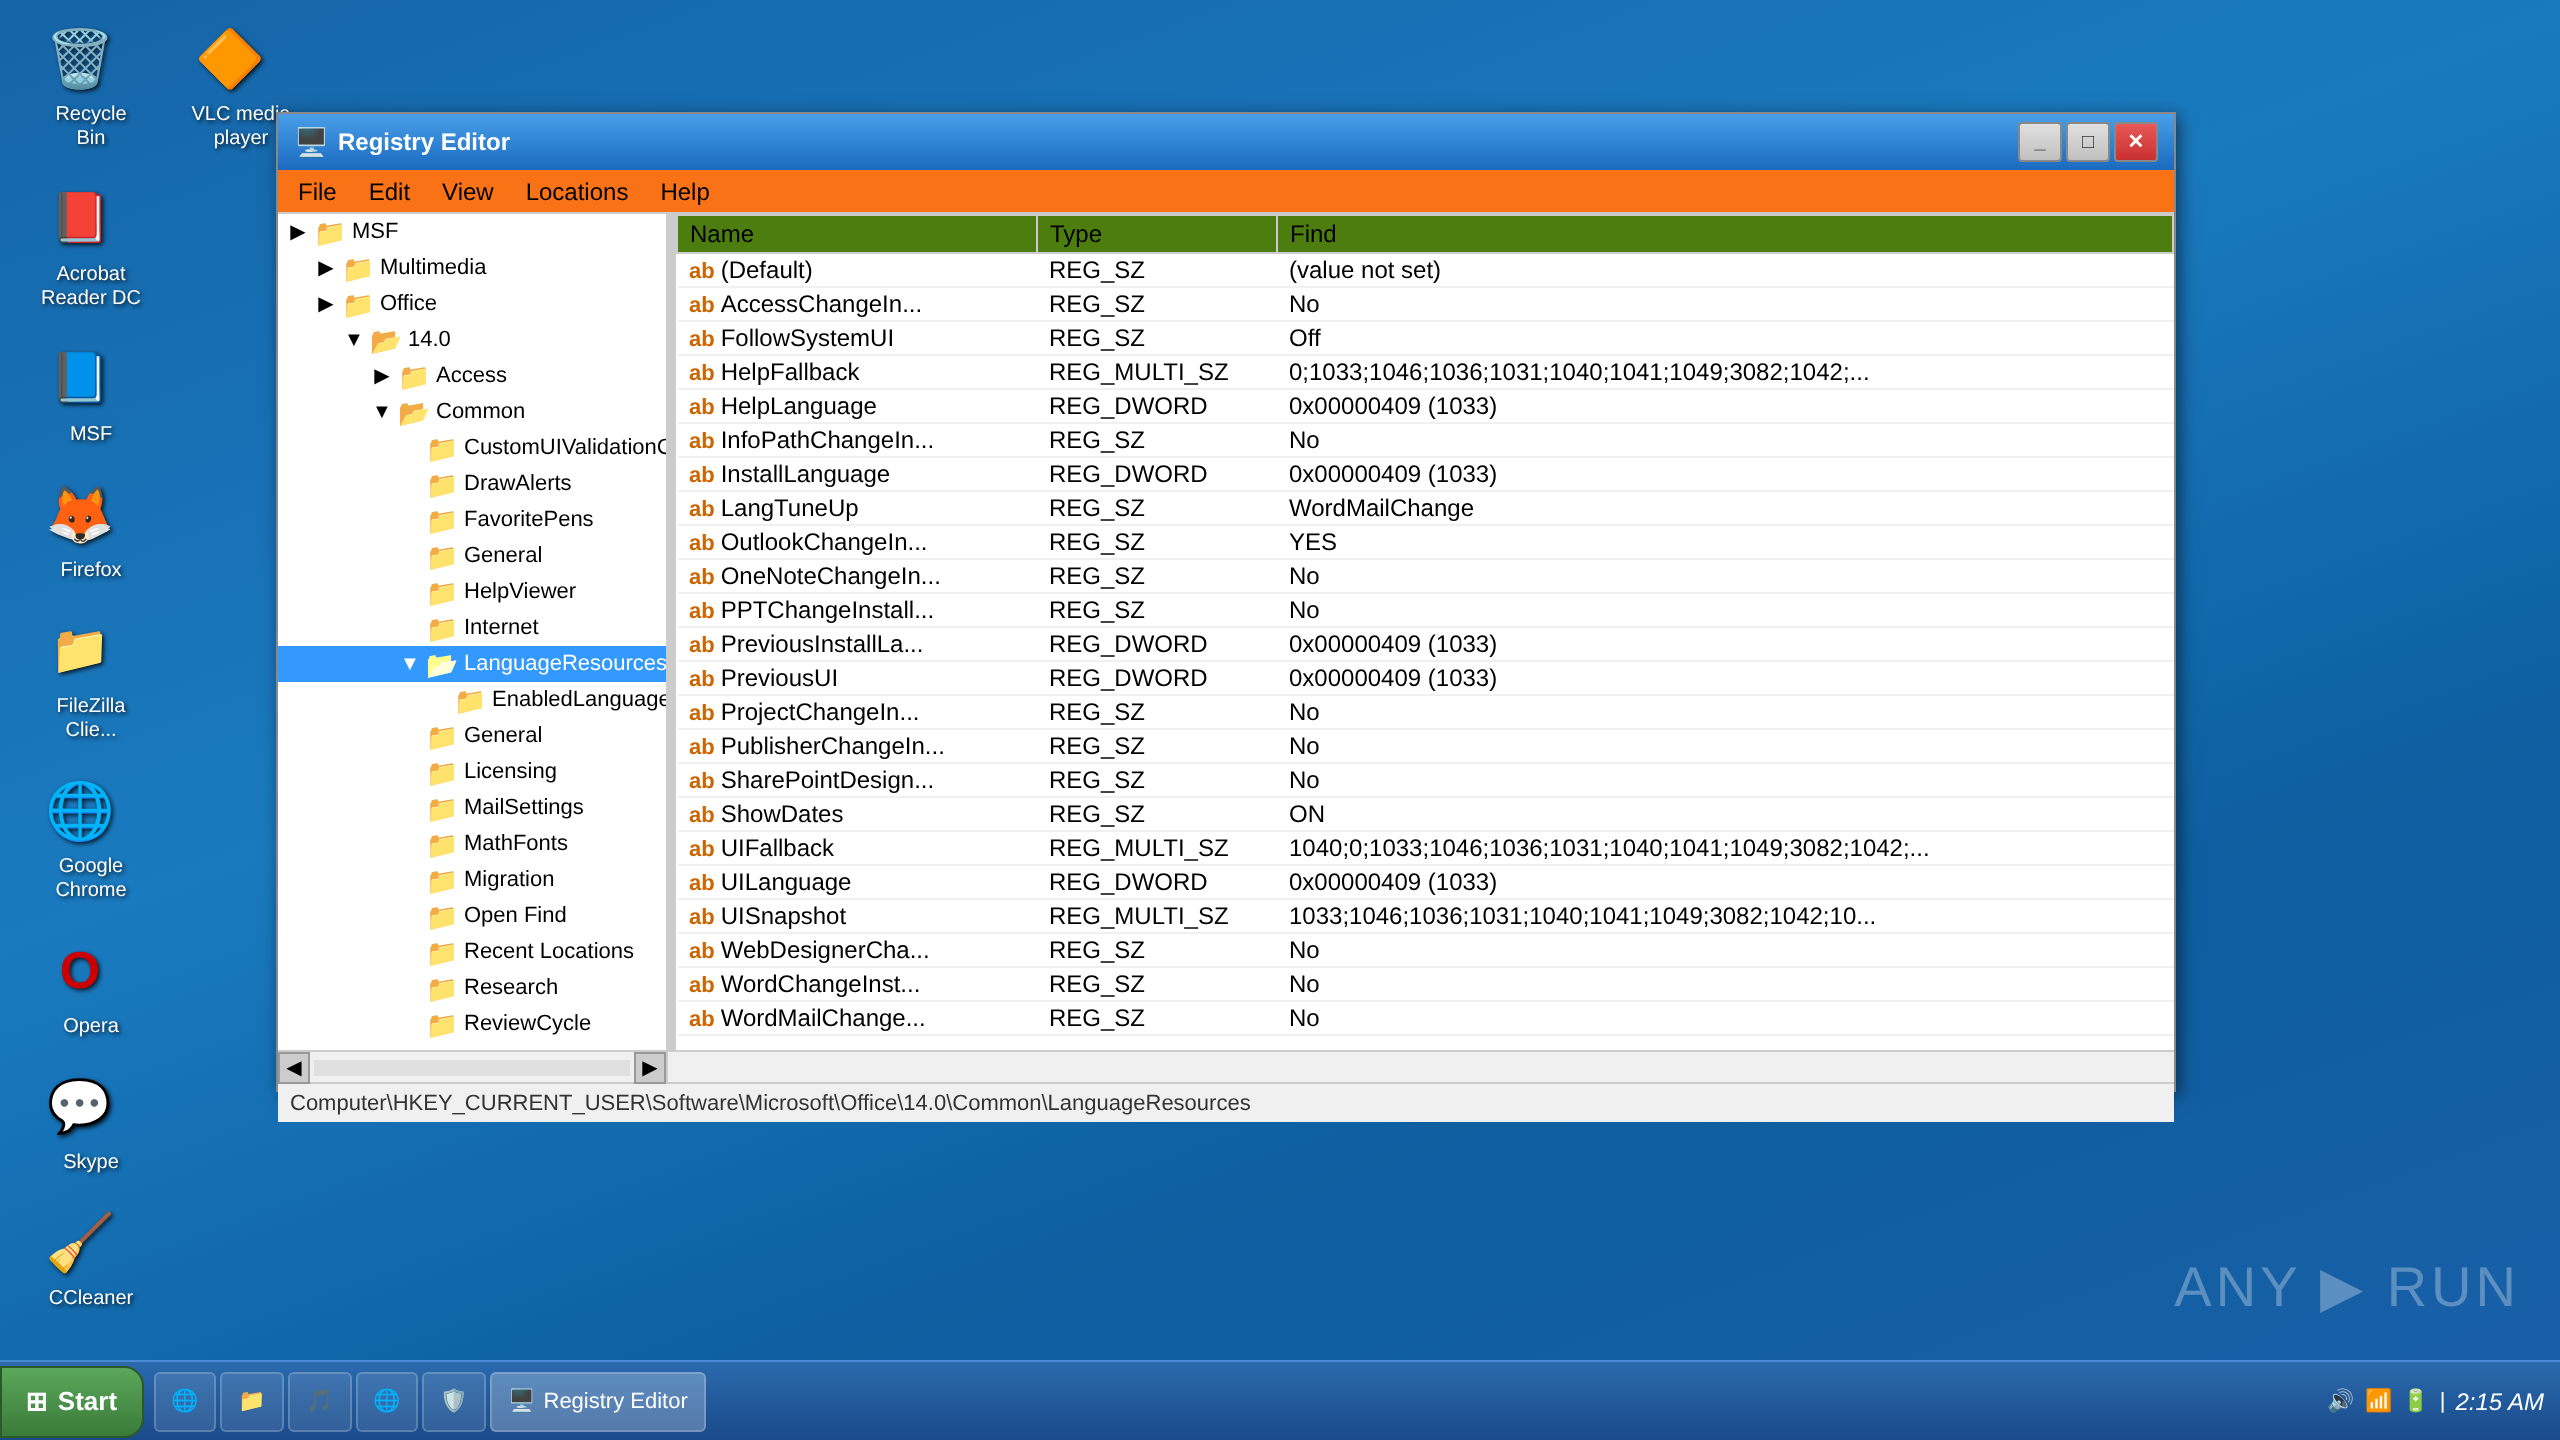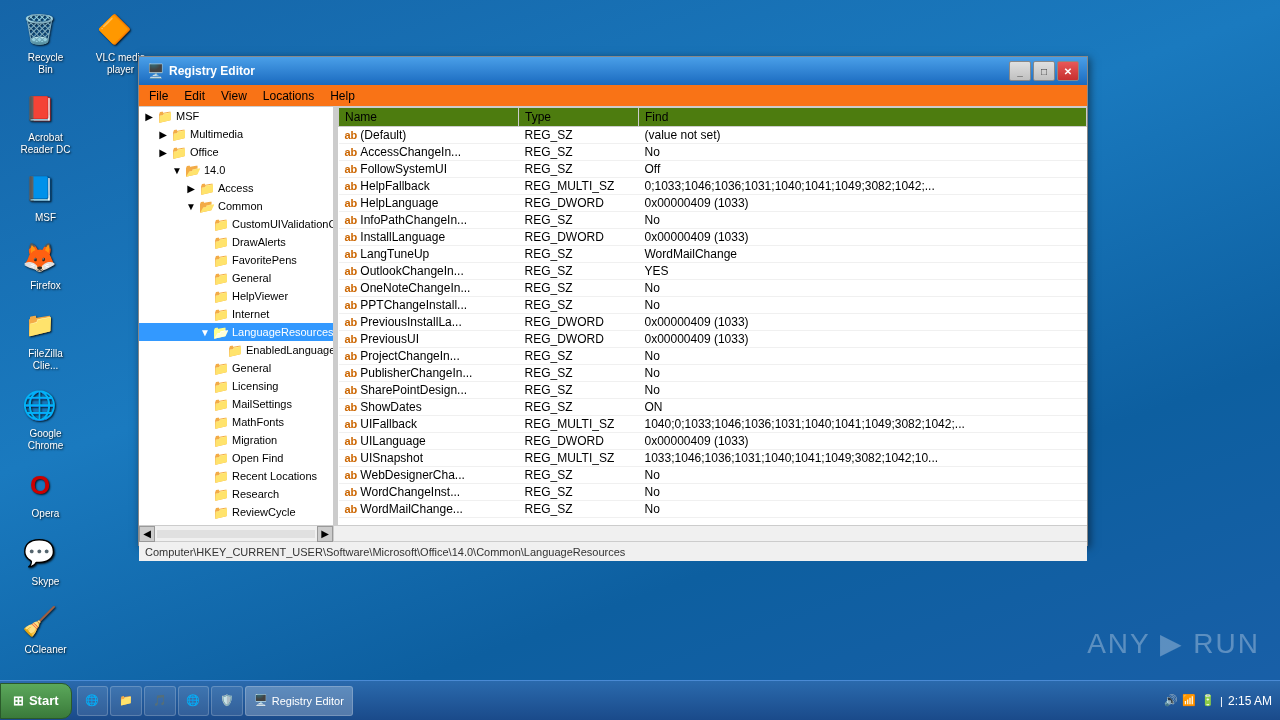--- a/index.html
+++ b/index.html
@@ -105,21 +105,21 @@
     }
     .taskbar-item.active { background: rgba(255,255,255,0.25); }
     .systray {
       display: flex;
       align-items: center;
       gap: 5px;
       padding: 0 8px;
       color: white;
       font-size: 11px;
     }
-    .clock { font-size: 12px; text-align: right; }
+    .clock { font-size: 12px; text-align: right; font-style: italic; }
 
     
     .reg-window {
       position: absolute;
       top: 56px;
       left: 138px;
       width: 950px;
       height: 490px;
       background: #f0f0f0;
       border: 1px solid #888;

